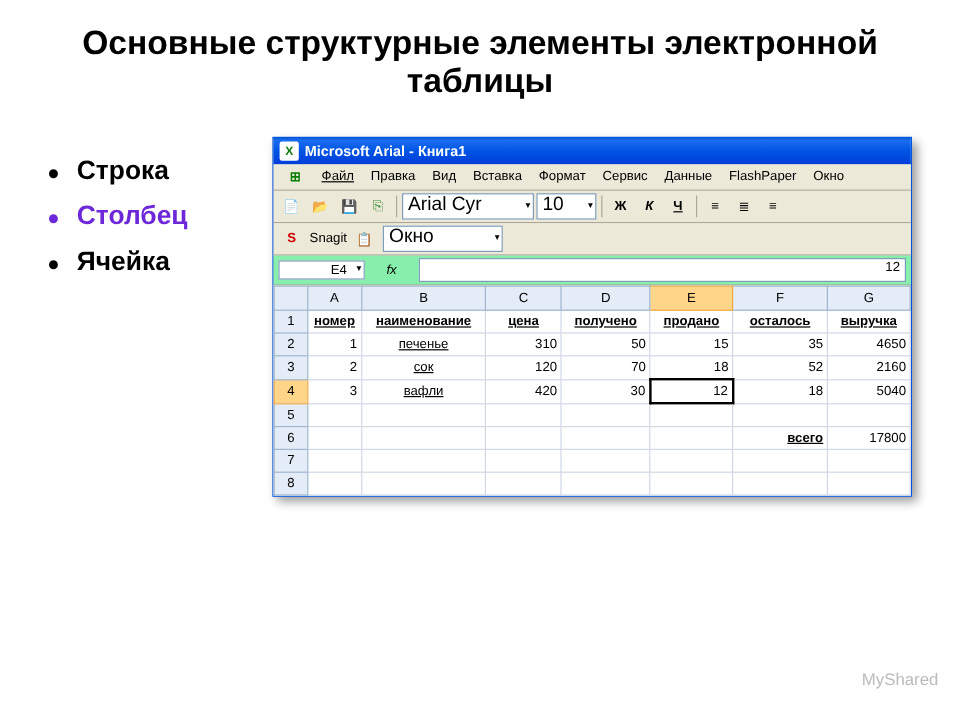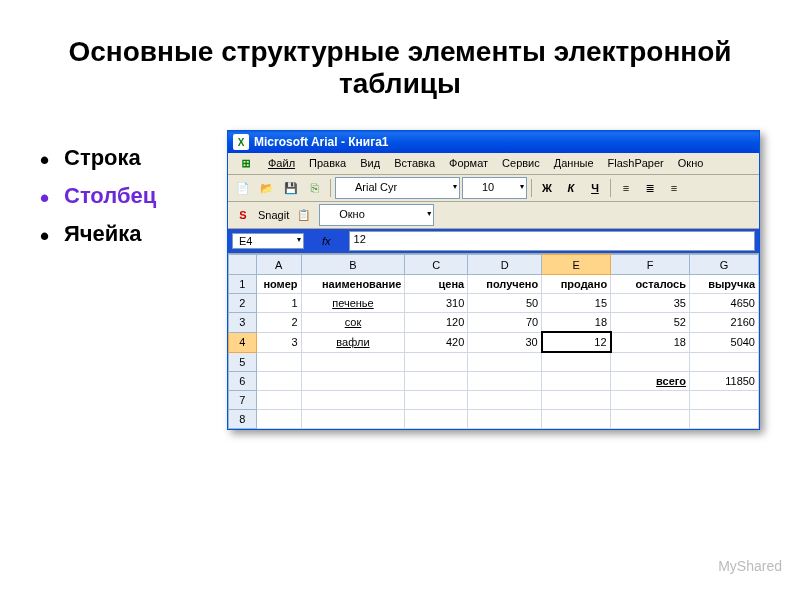--- a/index.html
+++ b/index.html
@@ -10,21 +10,20 @@
   font-family: Arial, sans-serif;
   position: relative;
   overflow: hidden;
 }
 .slide-title {
   font-size: 28px;
   font-weight: bold;
   text-align: center;
   padding: 20px 40px 10px;
   color: #000;
-  margin-top: 16px;
 }
 .content {
   display: flex;
   padding: 20px 40px;
   gap: 10px;
 }
 .bullets {
   width: 180px;
   padding-top: 15px;
 }
@@ -112,22 +111,22 @@
 }
 .tb-sep {
   width: 1px;
   height: 18px;
   background: #aca899;
   margin: 0 2px;
 }
 .font-select {
   border: 1px solid #7f9db9;
   background: #fff;
-  padding: 1px 14px 1px 19px;
-  font-size: 11px;
+  padding: 1px 14px 1px 4px;
+  font-size: 16px;
   position: relative;
   height: 18px;
   line-height: 16px;
 }
 .font-select::after {
   content: "▾";
   position: absolute;
   right: 2px;
   font-size: 8px;
   color: #000;
@@ -137,26 +136,27 @@
 .underline-btn { text-decoration: underline; font-weight: bold; }
 .snagit-bar {
   background: #ece9d8;
   padding: 2px 4px;
   display: flex;
   align-items: center;
   gap: 4px;
   border-bottom: 1px solid #aca899;
 }
 .formula-bar {
-  background: #1d4ed8;
+  background: #86efac;
   padding: 2px 4px;
   display: flex;
   align-items: center;
   gap: 4px;
   border-bottom: 1px solid #aca899;
+  text-align: right;
 }
 .name-box {
   background: #fff;
   border: 1px solid #7f9db9;
   padding: 1px 14px 1px 6px;
   width: 50px;
   position: relative;
   font-size: 11px;
 }
 .name-box::after {
@@ -219,21 +219,22 @@
   height: 16px;
   text-align: right;
   white-space: nowrap;
 }
 .sheet td.txt {
   text-align: center;
   text-decoration: underline;
 }
 .sheet td.hdr-row {
   font-weight: bold;
-  text-align: right;
+  text-align: center;
+  text-decoration: underline;
 }
 .sheet td.active {
   border: 2px solid #000;
   position: relative;
 }
 .watermark {
   position: absolute;
   right: 18px;
   bottom: 26px;
   font-size: 14px;
@@ -369,21 +370,21 @@
               <td></td>
         </tr>
         <tr>
           <th class="row-hdr">6</th>
           <td></td>
               <td></td>
               <td></td>
               <td></td>
               <td></td>
           <td class="txt" style="font-weight:bold;padding-left:45px;">всего</td>
-          <td>11850</td>
+          <td>17800</td>
         </tr>
         <tr>
           <th class="row-hdr">7</th>
           <td></td>
               <td></td>
               <td></td>
               <td></td>
               <td></td>
               <td></td>
               <td></td>

